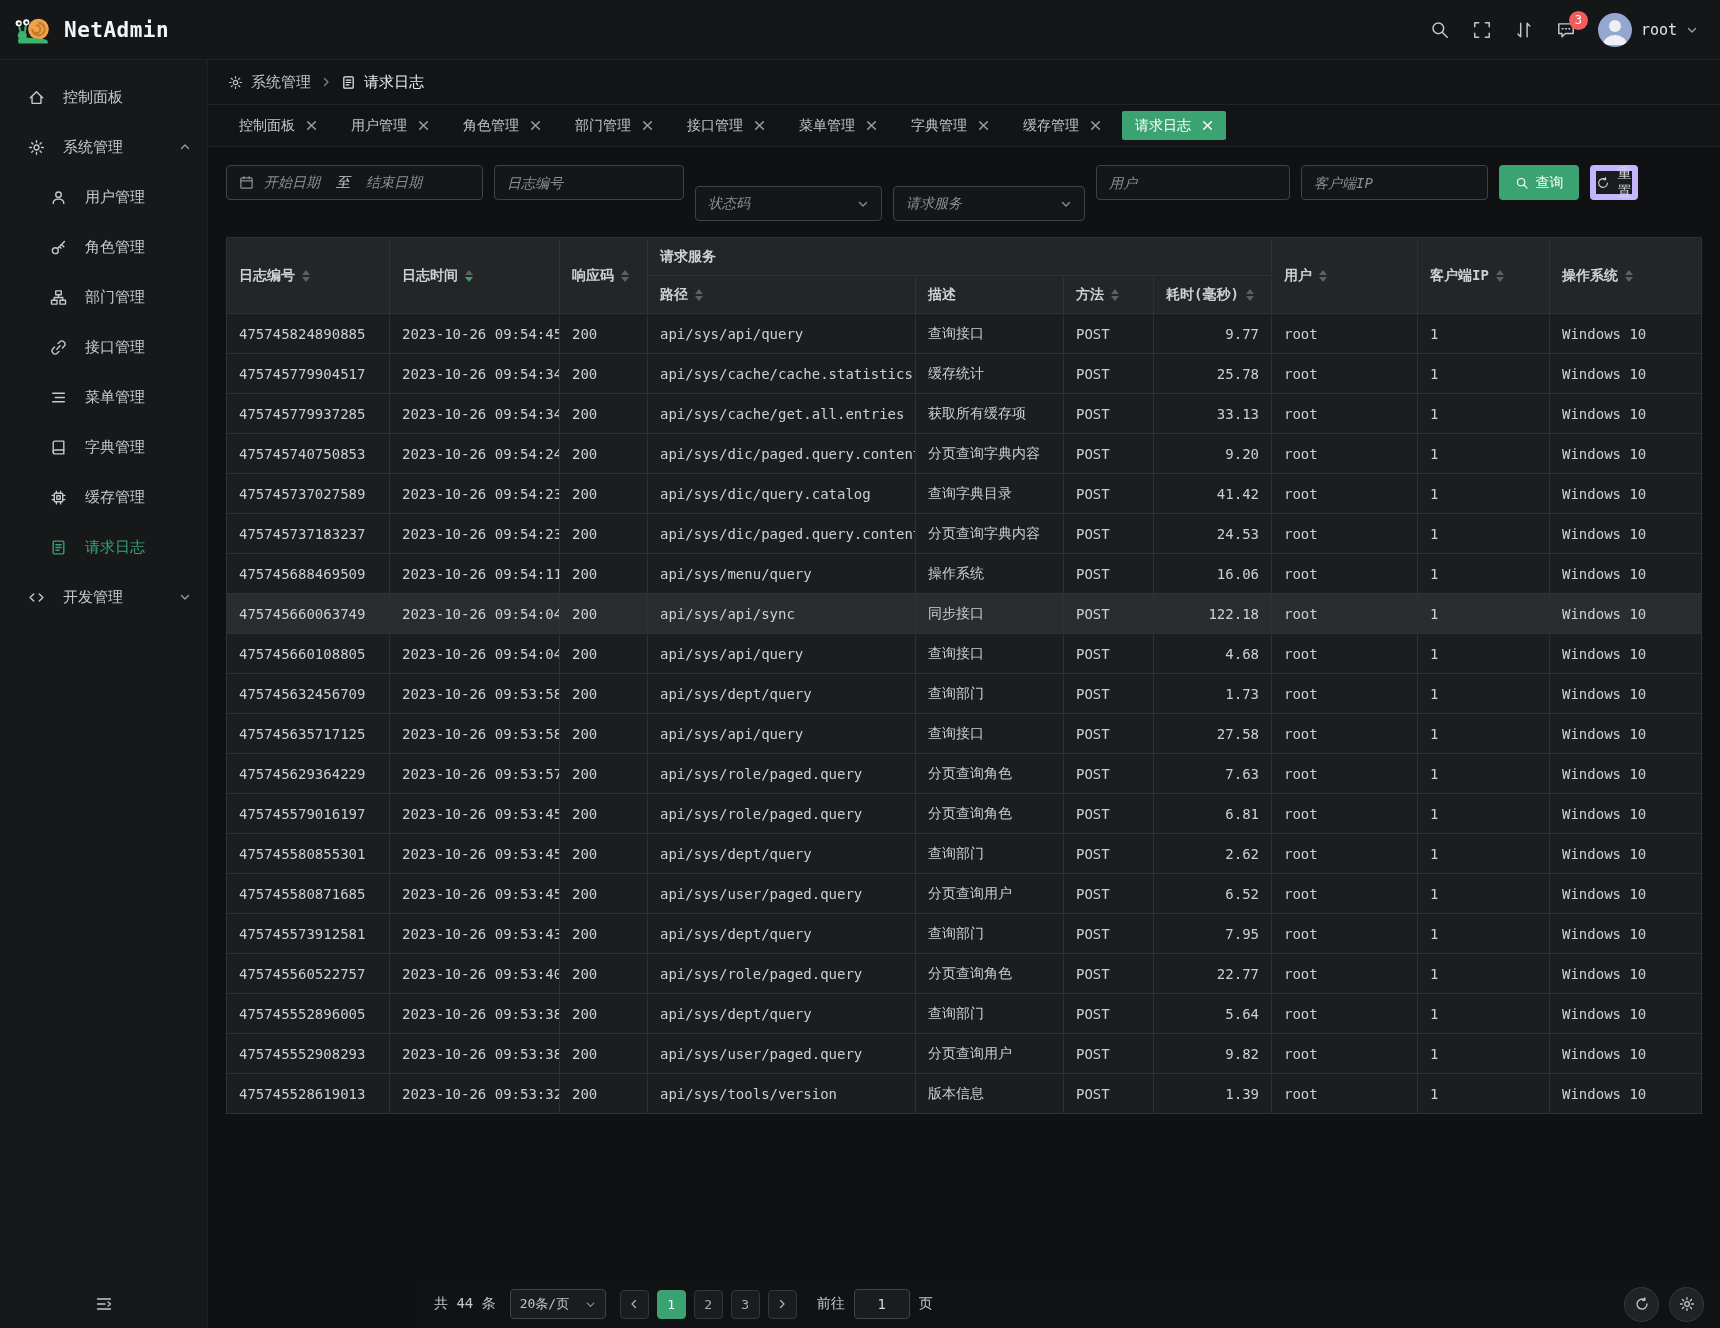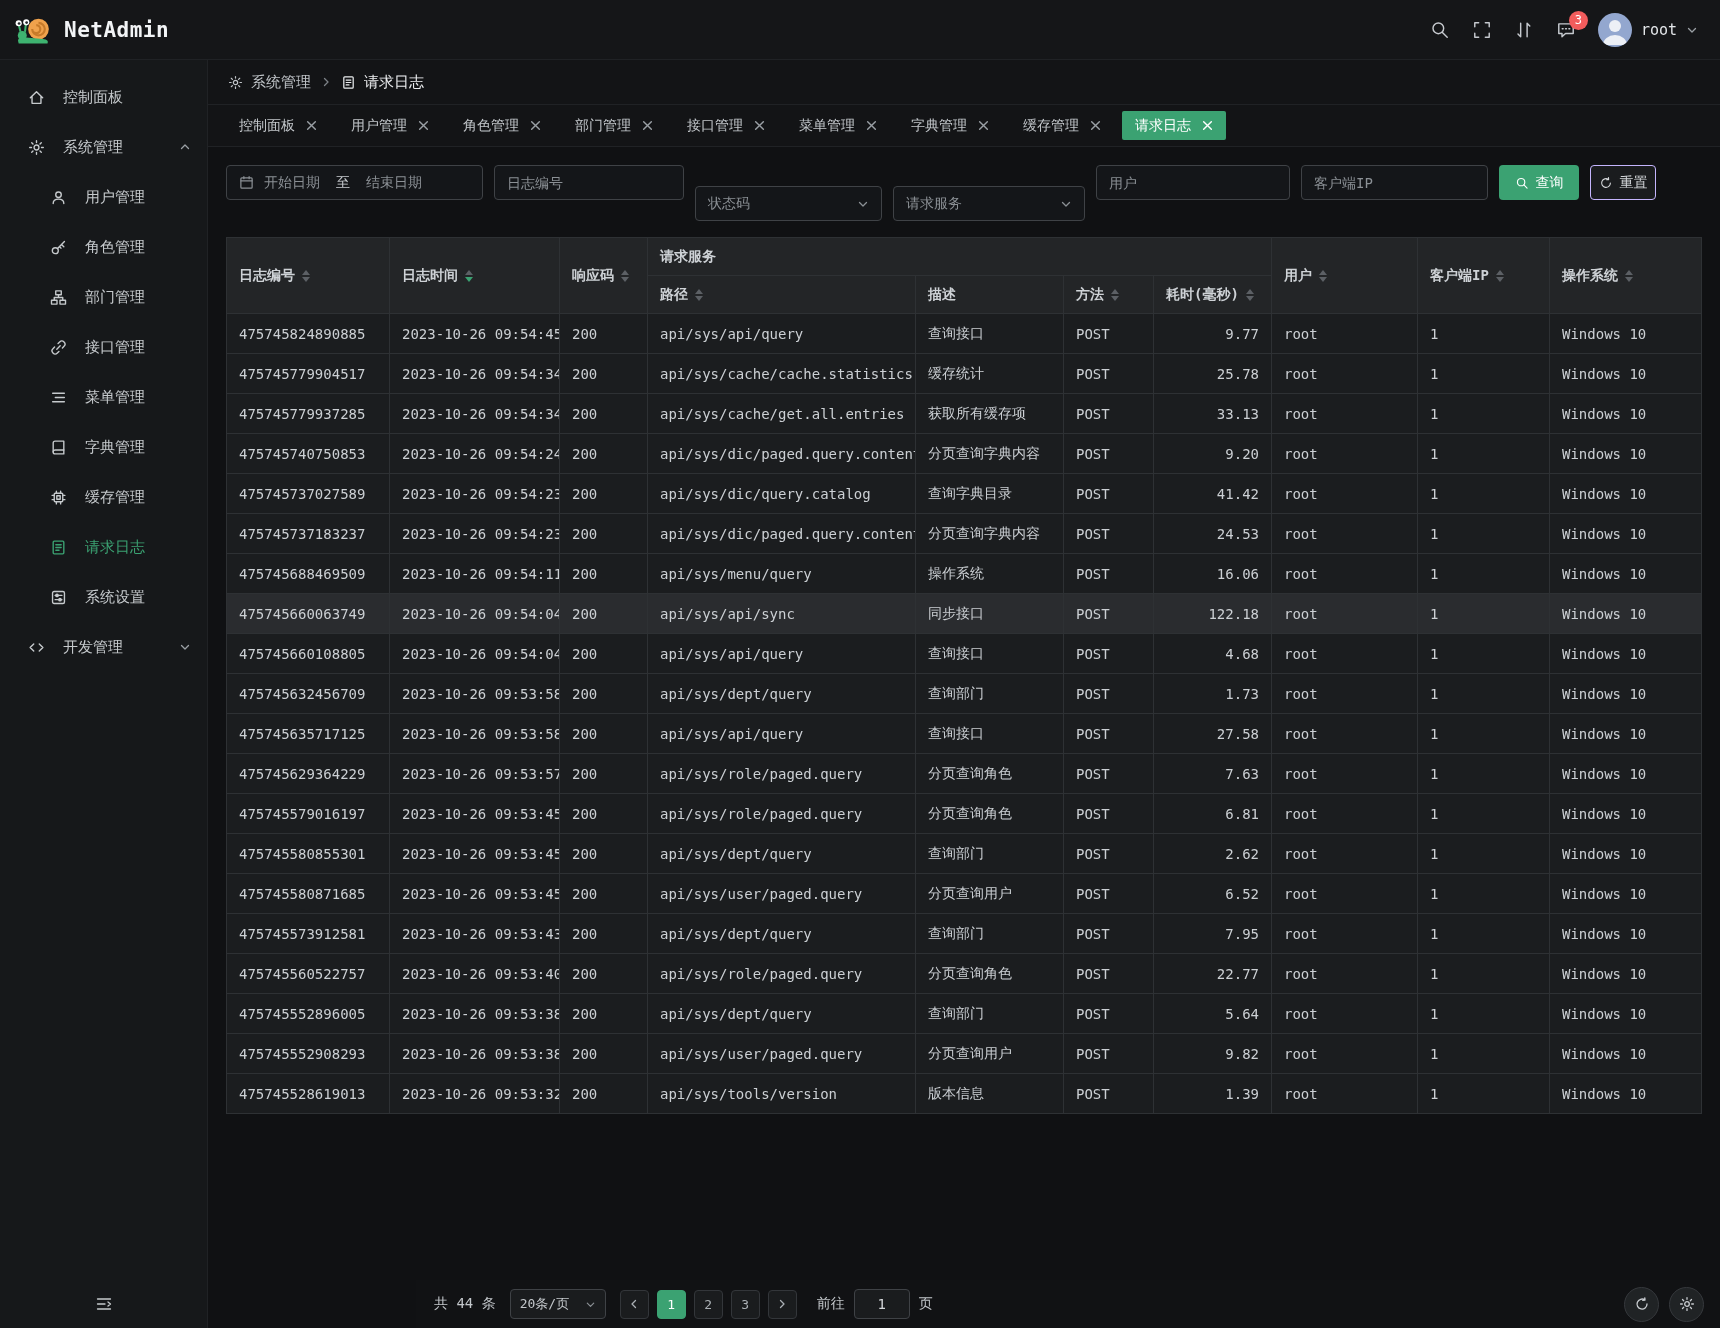--- a/index.html
+++ b/index.html
@@ -73,38 +73,38 @@
   .tab .tab-x { width:11px; height:11px; color:#9aa0a5; cursor:pointer; }
   .tab.active { background:#3ba272; color:#fff; }
   .tab.active .tab-x { color:#fff; }
 
   .content { padding:18px 18px 0 18px; }
 
   
   .filter-row { display:flex; gap:11px; }
   .f-box {
     height:35px; background:#141619; border:1px solid #3f4246; border-radius:4px;
-    display:flex; align-items:center; padding:0 12px; font-size:14px; color:#8b9095;
+    display:flex; align-items:center; padding:0 12px; font-size:14px; color:#8b9095;font-style:italic;
   }
   .f-date { width:257px; gap:10px; cursor:pointer; }
   .f-date .sep { color:#c9cdd1; margin:0 6px; }
   .f-input { padding:0; }
   .f-input input {
     width:100%; height:100%; background:transparent; border:none; outline:none;
     color:#d4d7da; font:inherit; padding:0 12px;
   }
   .f-input input::placeholder { color:#8b9095; }
   .f-select { cursor:pointer;margin-top:21px; }
   .f-select .chev { margin-left:auto; color:#8b9095; }
   .btn {
     height:35px; border-radius:4px; display:flex; align-items:center; justify-content:center;
     gap:7px; font-size:14px; cursor:pointer; border:none;
   }
   .btn-query { width:80px; background:#3ba272; color:#fff; }
-  .btn-reset { width:66px; background:#1a1c1e; color:#d3d6d9; border:1px solid #c4b5fd;font-family:Liberation Mono, monospace; }
+  .btn-reset { width:48px; background:#1a1c1e; color:#d3d6d9; border:6px solid #c4b5fd;font-family:Liberation Mono, monospace; }
 
   
   table.log { width:100%; margin-top:16px; border-collapse:collapse; table-layout:fixed;
     background:#1b1d1f; font-size:14px; }
   table.log th, table.log td { border:1px solid #2e3134; padding:0 12px; }
   table.log th {
     background:#232527; color:#ced2d6; font-weight:bold; text-align:left;
     height:38px; white-space:nowrap;
   }
   table.log td { height:40px; color:#ccd0d4; white-space:nowrap; overflow:hidden; }
@@ -308,31 +308,20 @@
       <span>缓存管理</span>
     </div>
     <div class="m-item child active">
       <span>
           <svg class="ic" viewBox="0 0 16 16" width="17" height="17">
             <rect x="3" y="2" width="10" height="12" rx="1"></rect>
             <path d="M5.5 5.4 H10.5 M5.5 8 H10.5 M5.5 10.6 H8.5"></path>
           </svg>
         </span>
       <span>请求日志</span>
-    </div>
-    <div class="m-item child">
-      <span>
-          <svg class="ic" viewBox="0 0 16 16" width="17" height="17">
-            <rect x="2.4" y="2.4" width="11.2" height="11.2" rx="1.4"></rect>
-            <path d="M4.8 6 H11.2 M4.8 10 H11.2"></path>
-            <circle cx="6.6" cy="6" r="1.1"></circle>
-            <circle cx="9.4" cy="10" r="1.1"></circle>
-          </svg>
-        </span>
-      <span>系统设置</span>
     </div>
     <div class="m-item">
       <span>
           <svg class="ic" viewBox="0 0 16 16" width="17" height="17">
             <path d="M5.4 4.6 L2 8 L5.4 11.4 M10.6 4.6 L14 8 L10.6 11.4"></path>
           </svg>
         </span>
       <span>开发管理</span>
       <span class="chev">
           <svg class="ic" viewBox="0 0 12 12" width="12" height="12">

